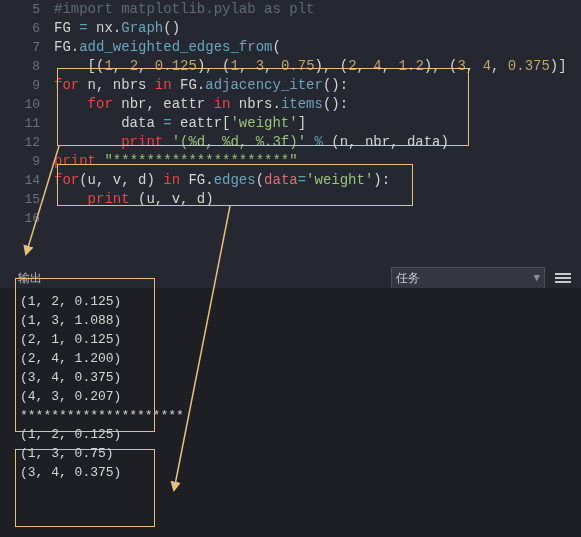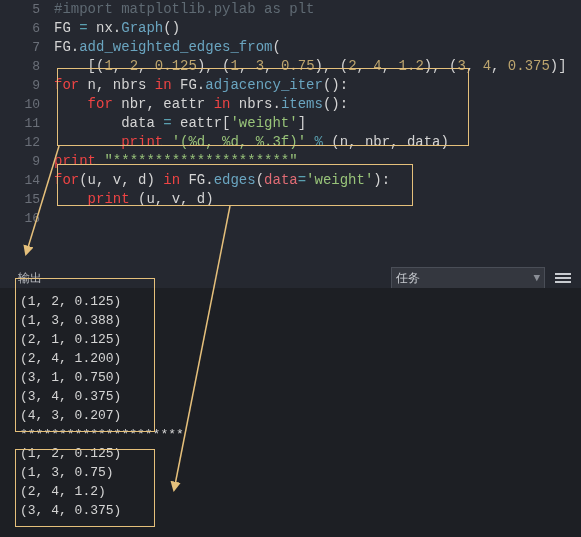--- a/index.html
+++ b/index.html
@@ -172,21 +172,21 @@
       <span class="chev">▼</span>
     </div>
     <div class="icon-lines">
       <span></span>
         <span></span>
         <span></span>
     </div>
   </div>
 </div>
 
-<div class="output" id="output"><div>(1, 2, 0.125)</div><div>(1, 3, 0.388)</div><div>(2, 1, 0.125)</div><div>(2, 4, 1.200)</div><div>(3, 1, 0.750)</div><div>(3, 4, 0.375)</div><div>(4, 3, 0.207)</div><div>*********************</div><div>(1, 2, 0.125)</div><div>(1, 3, 0.75)</div><div>(2, 4, 1.2)</div><div>(3, 4, 0.375)</div></div>
+<div class="output" id="output"><div>(1, 2, 0.125)</div><div>(1, 3, 1.088)</div><div>(2, 1, 0.125)</div><div>(2, 4, 1.200)</div><div>(3, 4, 0.375)</div><div>(4, 3, 0.207)</div><div>*********************</div><div>(1, 2, 0.125)</div><div>(1, 3, 0.75)</div><div>(3, 4, 0.375)</div></div>
 
 <div class="box-out-1"></div>
 <div class="box-out-2"></div>
 
 <svg class="arrows" width="581" height="537">
   <defs>
     <marker id="ah" viewBox="0 0 10 10" refX="8" refY="5" markerWidth="7" markerHeight="7" orient="auto-start-reverse">
       <path d="M 0 0 L 10 5 L 0 10 z" fill="#e5c07b"></path>
     </marker>
   </defs>

